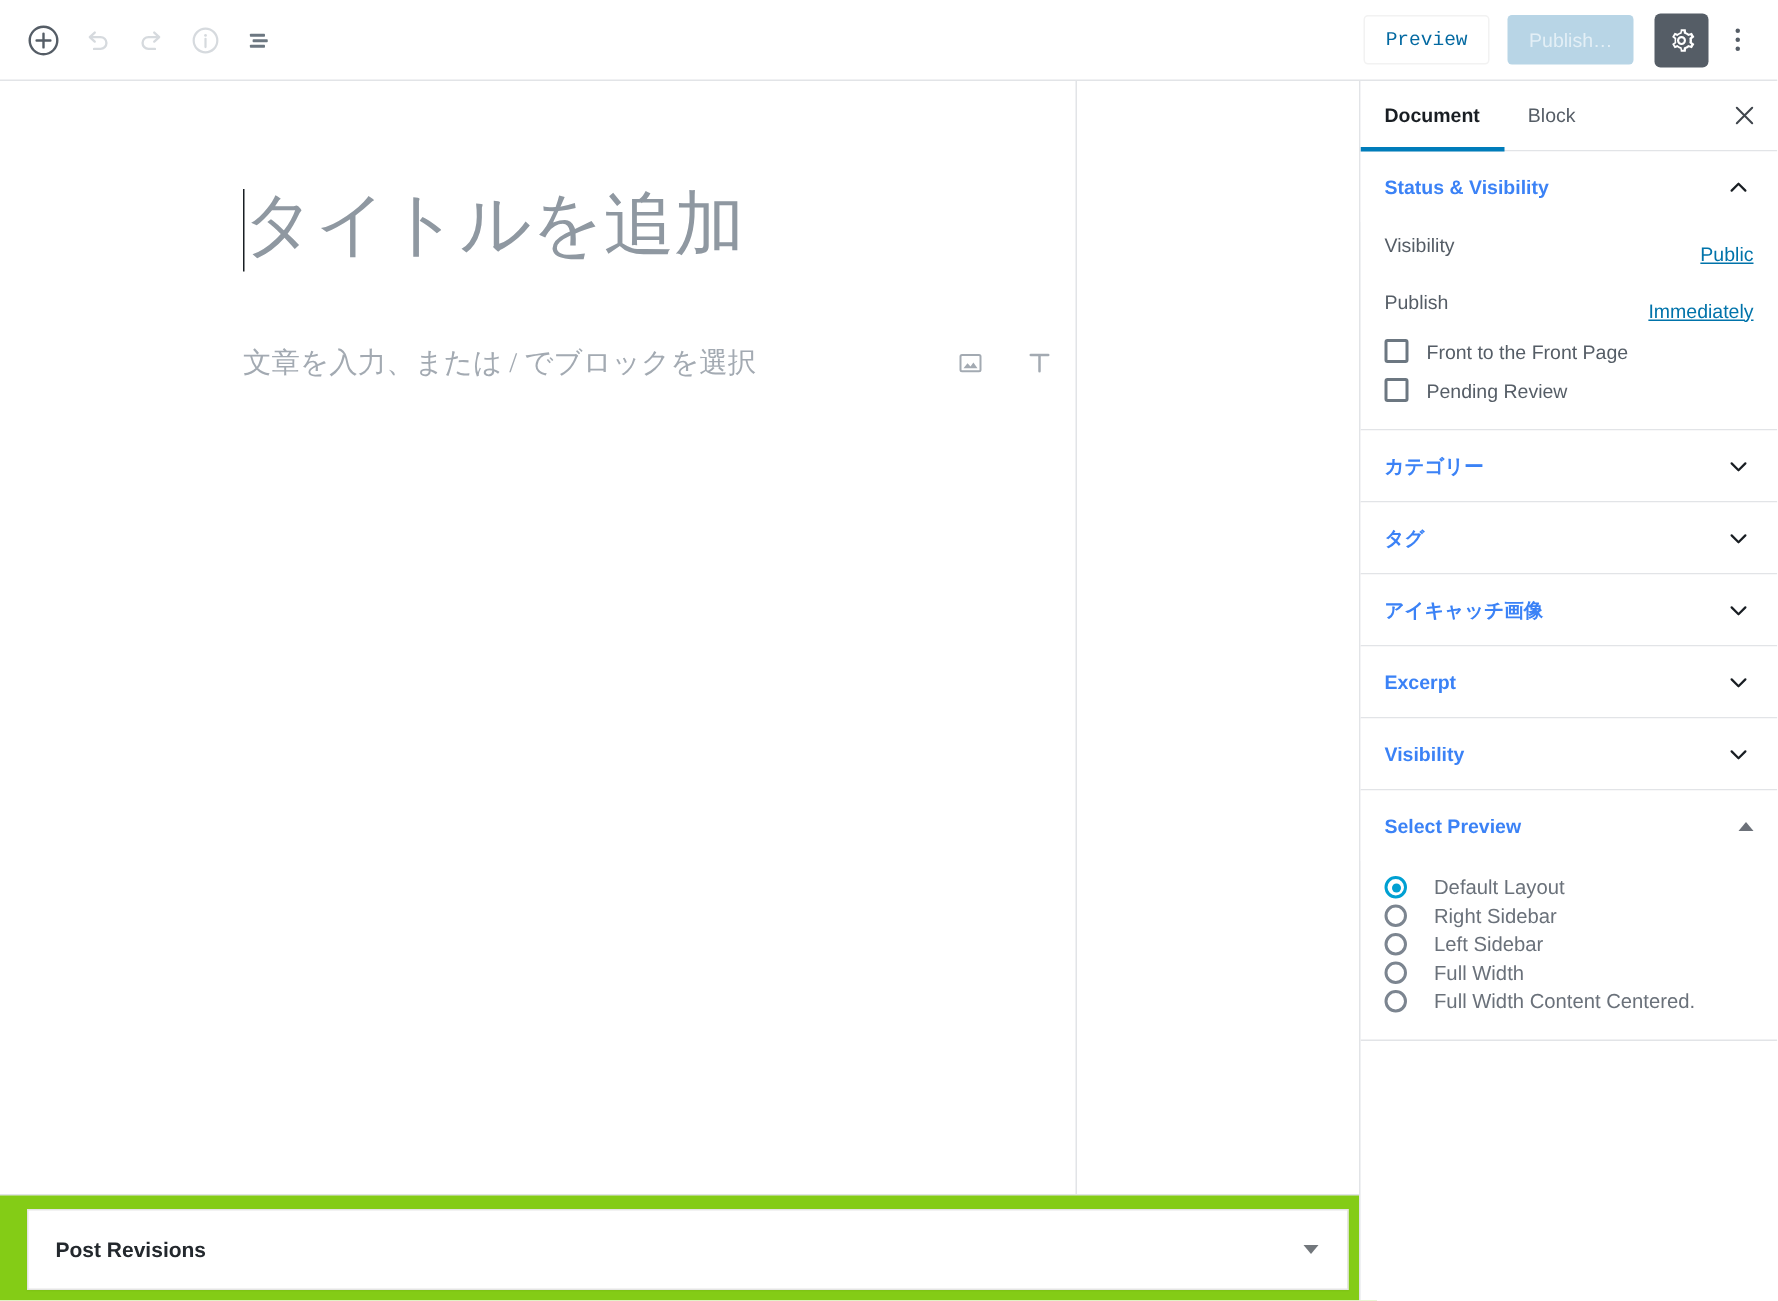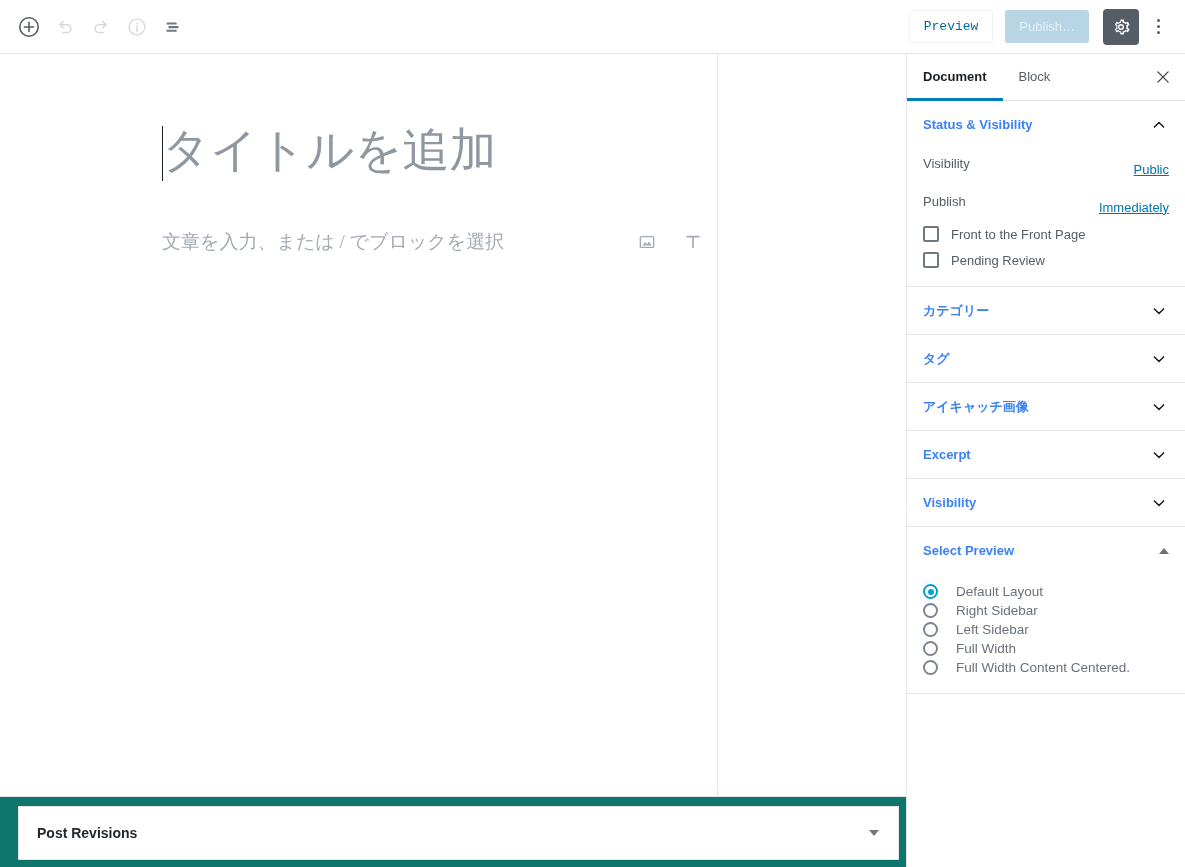--- a/index.html
+++ b/index.html
@@ -90,21 +90,21 @@
   .blk-ico {
     width: 26px; height: 26px;
     display: flex; align-items: center; justify-content: center;
     cursor: pointer;
   }
 
   
   .metabox-area {
     position: absolute; top: 796px; left: 0;
     width: 918px; height: 71px;
-    background: #0f766e;
+    background: #84cc16;
     border-top: 1px solid #e2e4e7;
     border-right: 1px solid #e2e4e7;
     padding: 9px 18px 0 18px;
   }
   .metabox {
     background: #ffffff;
     border: 1px solid #e5e5e5;
     box-shadow: 0 1px 1px rgba(0,0,0,.04);
     height: 54px;
     display: flex; align-items: center;

